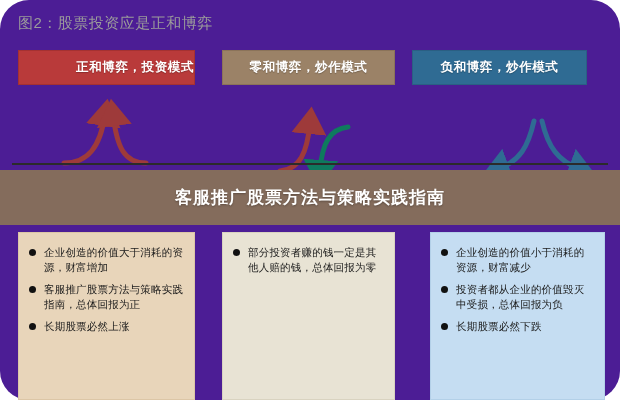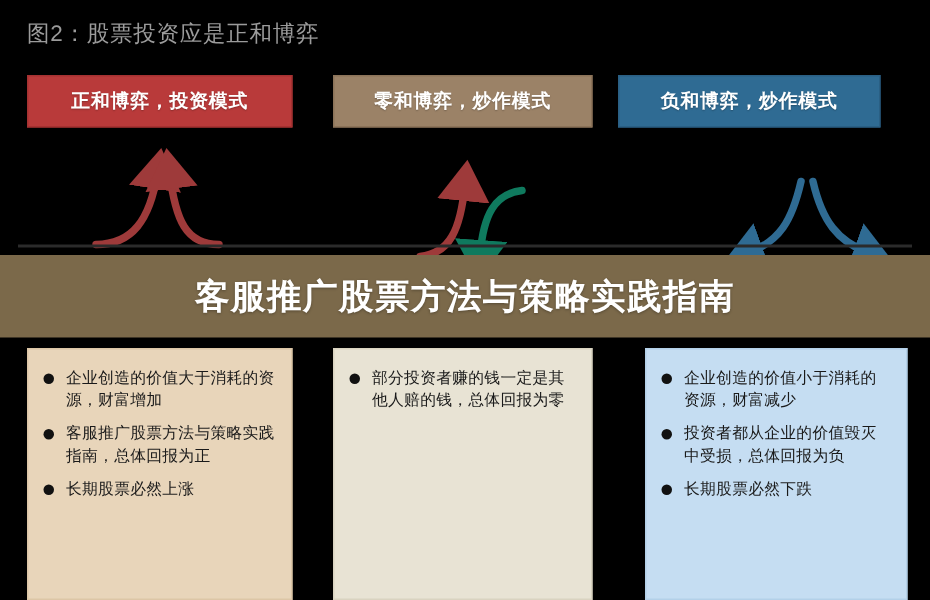--- a/index.html
+++ b/index.html
@@ -10,21 +10,22 @@
     width: 620px;
     height: 400px;
     background: #ffffff;
     font-family: "Liberation Sans", "DejaVu Sans", sans-serif;
     overflow: hidden;
   }
   #figure {
     position: relative;
     width: 620px;
     height: 400px;
-    background: #000000;
+    background: #4c1d95;
+    border-radius: 29px;
   }
 
   
   .fig-title {
     position: absolute;
     left: 18px;
     top: 12px;
     font-size: 15px;
     line-height: 22px;
     color: #9b9b9b;
@@ -40,21 +41,21 @@
     display: flex;
     align-items: center;
     justify-content: center;
     color: #ffffff;
     font-size: 12.5px;
     font-weight: bold;
     letter-spacing: 0.6px;
     box-sizing: border-box;
     text-shadow: 0 1px 1px rgba(0,0,0,0.25);
   }
-  .hdr-0 { left: 18px;  width: 177px; background: #b93a3a; border: 1px solid #a53131; }
+  .hdr-0 { left: 18px;  width: 177px; background: #b93a3a; border: 1px solid #a53131; justify-content: flex-end; }
   .hdr-1 { left: 222px; width: 173px; background: #9b8267; border: 1px solid #8b7359; }
   .hdr-2 { left: 412px; width: 175px; background: #2f6b93; border: 1px solid #2a5f83; }
 
   
   .arrow-layer {
     position: absolute;
     left: 0;
     top: 85px;
     width: 620px;
     height: 85px;
@@ -77,21 +78,21 @@
     top: 170px;
     width: 620px;
     height: 55px;
     background: rgba(140, 120, 84, 0.88);
     display: flex;
     align-items: center;
     justify-content: center;
   }
   .banner-text {
     color: #ffffff;
-    font-size: 23px;
+    font-size: 17px;
     font-weight: bold;
     letter-spacing: 1px;
     white-space: nowrap;
     text-shadow: 0 1px 2px rgba(0,0,0,0.30);
   }
 
   
   .box {
     position: absolute;
     top: 232px;

